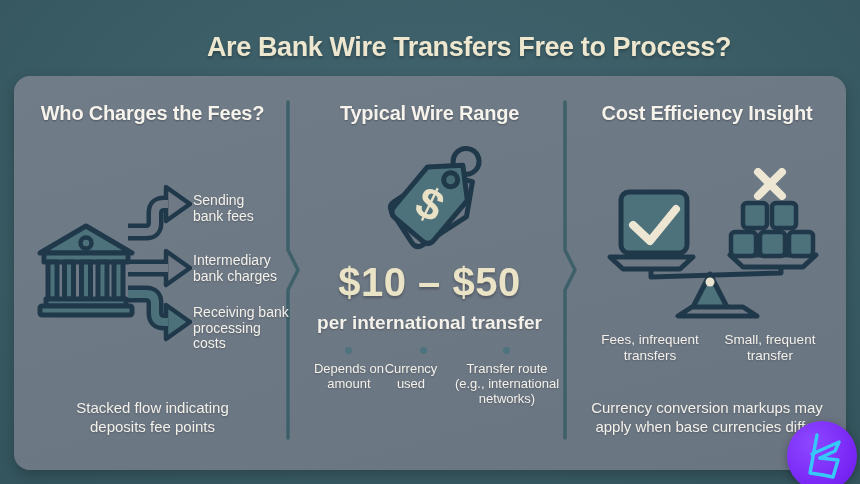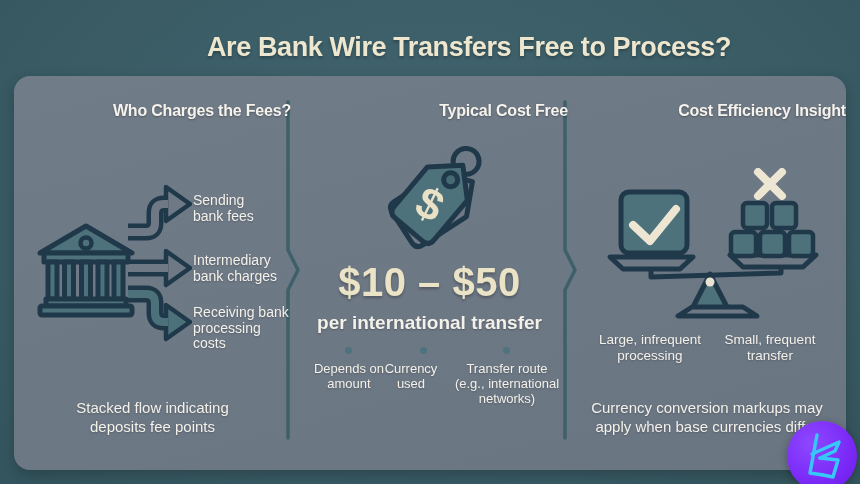--- a/index.html
+++ b/index.html
@@ -14,21 +14,21 @@
     left:0; top:32px; width:860px; text-align:center;
     font-size:27px; font-weight:700; letter-spacing:-0.4px;
     color:#eee7cf; text-shadow:0 2px 3px rgba(0,0,0,.28);margin-left:39px;
   }
   .panel {
     left:14px; top:76px; width:832px; height:394px;
     background:linear-gradient(165deg,#717c89 0%, #6d7885 55%, #6a7582 100%);
     border-radius:16px; box-shadow:0 5px 14px rgba(0,0,0,.22);
   }
   .col-heading {
-    font-size:16px; font-weight:700; color:#f5f3ec; text-align:right;
+    font-size:20px; font-weight:700; color:#f5f3ec; text-align:center;
     letter-spacing:-0.2px; text-shadow:0 1px 2px rgba(0,0,0,.3);
   }
   .divider { pointer-events:none; }
   .white-txt { color:#f3f1ea; text-shadow:0 1px 2px rgba(0,0,0,.22); }
   .arrow-label { font-size:14px; line-height:15.5px; }
   .caption { font-size:15px; line-height:19px; text-align:center; }
   .caption-inner { display:inline-block; }
   .big-range {
     left:291px; top:260px; width:277px; text-align:center;
     font-size:40px; font-weight:700; color:#ebe3c6; letter-spacing:0.5px;
@@ -100,21 +100,21 @@
   <div class="abs white-txt arrow-label" style="left:193px; top:193px; width:72px;">Sending bank fees</div>
   <div class="abs white-txt arrow-label" style="left:193px; top:253px; width:98px;">Intermediary bank charges</div>
   <div class="abs white-txt arrow-label" style="left:193px; top:305px; width:102px;">Receiving bank processing costs</div>
 
   <div class="abs white-txt caption" style="left:14px; top:398px; width:277px;">
     <span class="caption-inner" style="width:185px;">Stacked flow indicating deposits fee points</span>
   </div>
 </div>
 
 <div>
-  <div class="abs col-heading" style="left:291px; top:102px; width:277px;">Typical Cost Free</div>
+  <div class="abs col-heading" style="left:291px; top:102px; width:277px;">Typical Wire Range</div>
 
   <svg class="abs" style="left:366px; top:144px;" width="132" height="118" viewBox="0 0 132 118">
 
     <g transform="rotate(57 66 58) translate(5 3)">
       <path d="M40,34 L66,10 L92,34 V86 Q92,94 84,94 H48 Q40,94 40,86 Z" fill="#6e7985" stroke="#20394a" stroke-width="5" stroke-linejoin="round"></path>
     </g>
 
     <g transform="rotate(40 66 58)">
       <circle cx="66" cy="5" r="13" fill="none" stroke="#20394a" stroke-width="5"></circle>
       <path d="M40,34 L66,10 L92,34 V86 Q92,94 84,94 H48 Q40,94 40,86 Z" fill="#4d727c" stroke="#20394a" stroke-width="5" stroke-linejoin="round"></path>
@@ -156,21 +156,21 @@
 
     <g fill="#4d727c" stroke="#20394a" stroke-width="4.5">
       <rect x="143" y="35" width="24" height="25" rx="4"></rect>
       <rect x="172" y="35" width="24" height="25" rx="4"></rect>
       <rect x="131" y="64" width="25" height="24" rx="4"></rect>
       <rect x="160" y="64" width="25" height="24" rx="4"></rect>
       <rect x="189" y="64" width="24" height="24" rx="4"></rect>
     </g>
   </svg>
 
-  <div class="abs white-txt pan-label" style="left:590px; top:332px; width:120px;">Large, infrequent processing</div>
+  <div class="abs white-txt pan-label" style="left:590px; top:332px; width:120px;">Fees, infrequent transfers</div>
   <div class="abs white-txt pan-label" style="left:715px; top:332px; width:110px;">Small, frequent transfer</div>
 
   <div class="abs white-txt caption" style="left:568px; top:398px; width:278px;">
     <span class="caption-inner" style="width:262px;">Currency conversion markups may apply when base currencies differ</span>
   </div>
 </div>
 
 <div class="abs logo-badge">
   <svg width="70" height="70" viewBox="0 0 70 70">
     <g fill="none" stroke="#35c8f8" stroke-width="3.5" stroke-linecap="round" stroke-linejoin="round">

